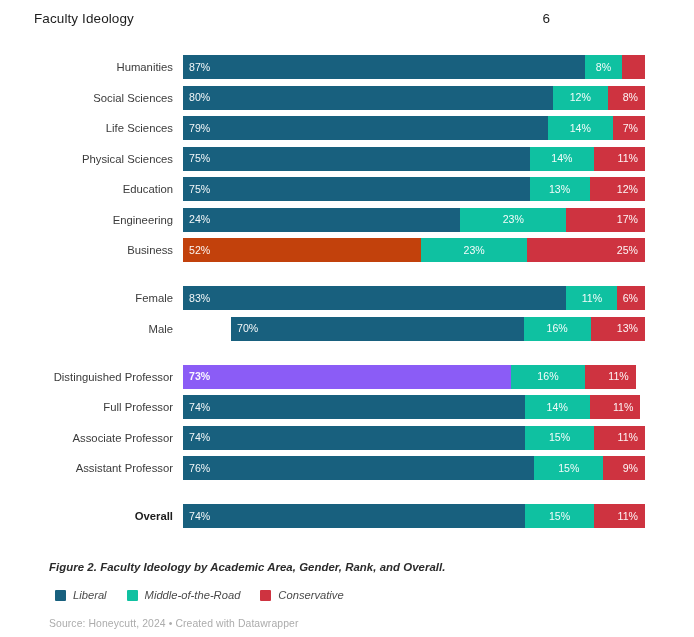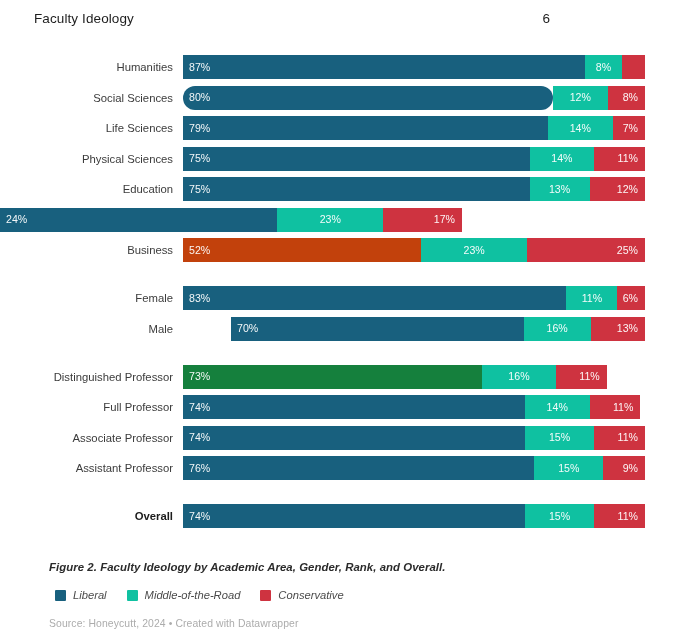--- a/index.html
+++ b/index.html
@@ -158,21 +158,21 @@
             </div>
             <div class="seg seg-middle" style="width: 36.96px; background: rgb(15, 193, 161);">
               <span class="seg-value">8%</span>
             </div>
             <div class="seg seg-conservative" style="width: 23.1px; background: rgb(206, 51, 64);"></div>
           </div>
         </div>
         <div class="bar-row">
           <div class="row-label">Social Sciences</div>
           <div class="bar-track">
-            <div class="seg seg-liberal" style="width: 369.6px; background: rgb(24, 96, 126); border-radius: 12px;">
+            <div class="seg seg-liberal" style="width: 369.6px; background: rgb(24, 96, 126);">
               <span class="seg-value">80%</span>
             </div>
             <div class="seg seg-middle" style="width: 55.44px; background: rgb(15, 193, 161);">
               <span class="seg-value">12%</span>
             </div>
             <div class="seg seg-conservative" style="width: 36.96px; background: rgb(206, 51, 64);">
               <span class="seg-value">8%</span>
             </div>
           </div>
         </div>
@@ -212,20 +212,21 @@
             </div>
             <div class="seg seg-middle" style="width: 60.06px; background: rgb(15, 193, 161);">
               <span class="seg-value">13%</span>
             </div>
             <div class="seg seg-conservative" style="width: 55.44px; background: rgb(206, 51, 64);">
               <span class="seg-value">12%</span>
             </div>
           </div>
         </div>
         <div class="bar-row">
+          <div class="row-label">Engineering</div>
           <div class="bar-track">
             <div class="seg seg-liberal" style="width: 277.2px; background: rgb(24, 96, 126);">
               <span class="seg-value">24%</span>
             </div>
             <div class="seg seg-middle" style="width: 106.26px; background: rgb(15, 193, 161);">
               <span class="seg-value">23%</span>
             </div>
             <div class="seg seg-conservative" style="width: 78.54px; background: rgb(206, 51, 64);">
               <span class="seg-value">17%</span>
             </div>
@@ -273,21 +274,21 @@
             <div class="seg seg-conservative" style="width: 60.06px; background: rgb(206, 51, 64);">
               <span class="seg-value">13%</span>
             </div>
           </div>
         </div>
       </div>
       <div class="bar-group">
         <div class="bar-row">
           <div class="row-label">Distinguished Professor</div>
           <div class="bar-track">
-            <div class="seg seg-liberal" style="width: 299px; background: #15803d;">
+            <div class="seg seg-liberal" style="width: 328px; background: #8b5cf6; font-weight: bold;">
               <span class="seg-value">73%</span>
             </div>
             <div class="seg seg-middle" style="width: 73.92px; background: rgb(15, 193, 161);">
               <span class="seg-value">16%</span>
             </div>
             <div class="seg seg-conservative" style="width: 50.82px; background: rgb(206, 51, 64);">
               <span class="seg-value">11%</span>
             </div>
           </div>
         </div>

